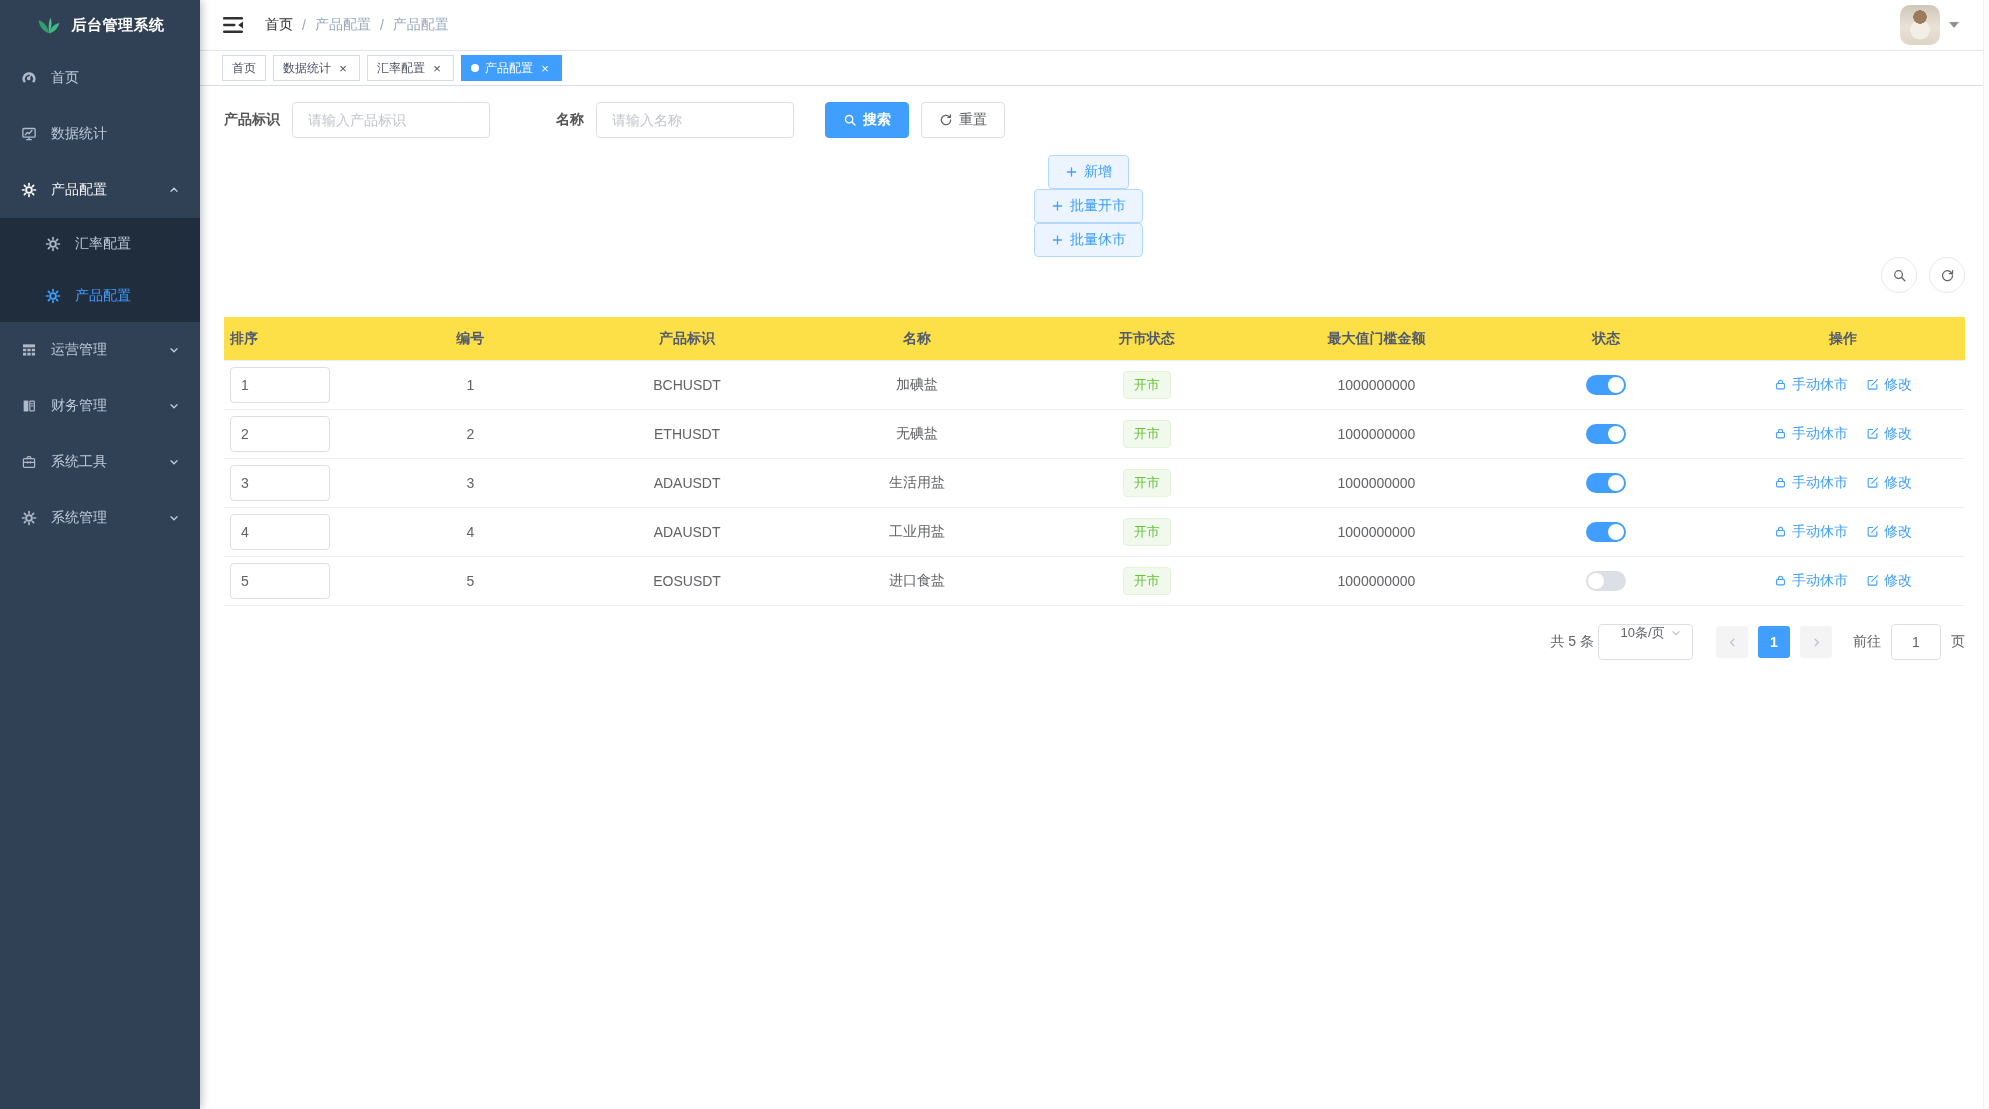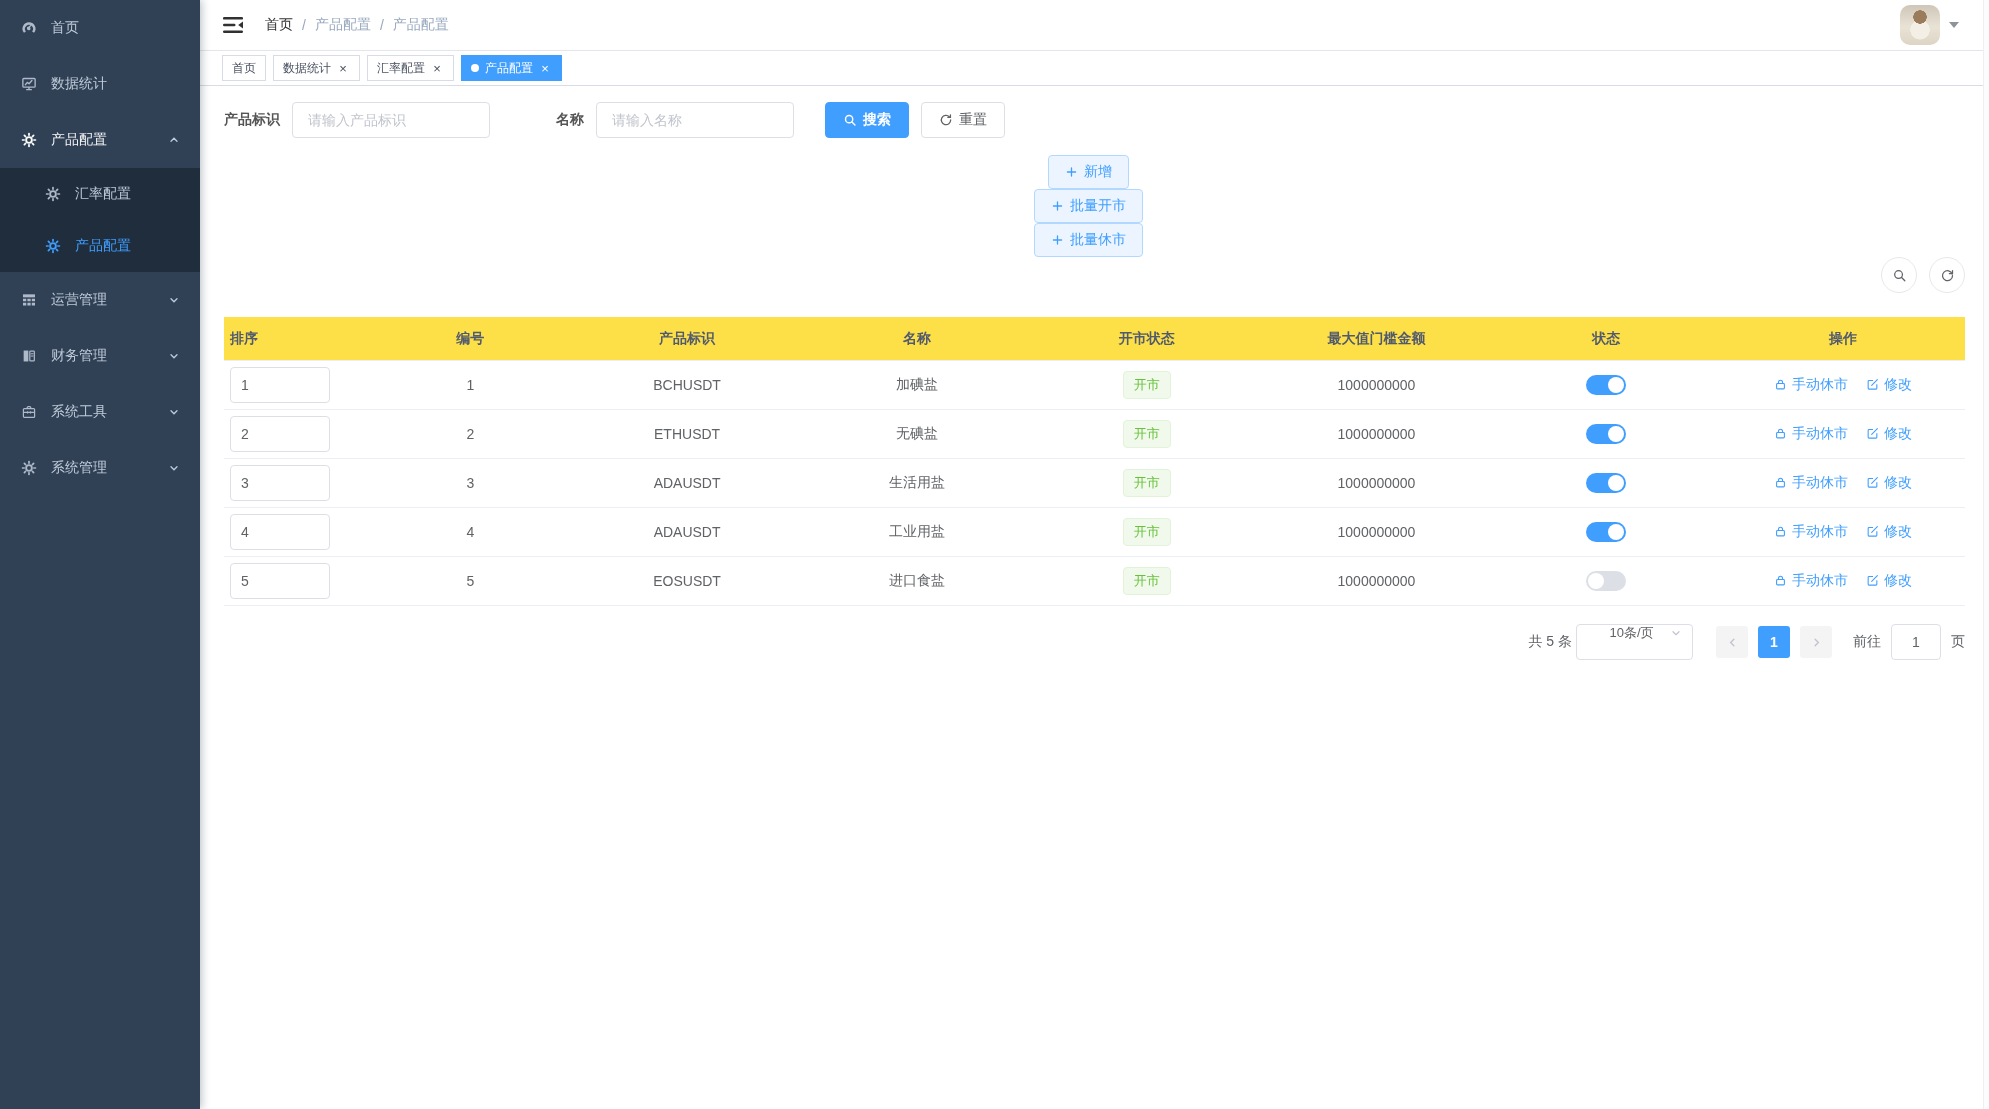--- a/index.html
+++ b/index.html
@@ -78,36 +78,46 @@
   .switch { width:40px; height:20px; border-radius:10px; position:relative; display:inline-block; vertical-align:middle; cursor:pointer; }
   .switch.on { background:#409eff; } .switch.off { background:#dcdfe6; }
   .switch .knob { position:absolute; top:2px; width:16px; height:16px; border-radius:50%; background:#fff; }
   .switch.on .knob { right:2px; } .switch.off .knob { left:2px; }
   .link { color:#409eff; cursor:pointer; display:inline-flex; align-items:center; gap:5px; margin:0 9px; }
   .link svg { width:13px; height:13px; }
 
   
   .pager { margin-top:18px; display:flex; align-items:center; justify-content:flex-end; color:#606266; font-size:14px; }
   .pg-total { margin-right:4px; }
-  .pg-select { width:117px; height:36px; border:1px solid #dcdfe6; border-radius:4px; display:flex; align-items:center; padding:0 10px 18px 16px; color:#606266; font-size:13px; cursor:pointer; margin-right:18px; }
+  .pg-select { width:95px; height:36px; border:1px solid #dcdfe6; border-radius:4px; display:flex; align-items:center; padding:0 10px 18px 16px; color:#606266; font-size:13px; cursor:pointer; margin-right:18px; }
   .pg-select .sel-chev { margin-left:auto; color:#c0c4cc; display:flex; }
   .pg-btn { width:32px; height:32px; border-radius:3px; background:#f4f4f5; color:#c0c4cc; display:inline-flex; align-items:center; justify-content:center; font-size:14px; cursor:pointer; margin:0 5px; }
   .pg-page { width:32px; height:32px; border-radius:3px; background:#409eff; color:#fff; display:inline-flex; align-items:center; justify-content:center; font-weight:bold; margin:0 5px; cursor:pointer; }
   .pg-goto { margin-left:16px; margin-right:10px; }
   .pg-input { width:50px; height:36px; border:1px solid #dcdfe6; border-radius:4px; text-align:center; font-size:14px; color:#606266; outline:none; font-family:inherit; }
   .pg-unit { margin-left:10px; }
 
   .v-scroll-gutter { position:absolute; right:0; top:0; width:6px; height:100%; border-left:1px solid #efefef; background:#fcfcfc; }
 </style>
 </head>
 <body>
 
 <div class="app">
 
   <aside class="sidebar">
+    <div class="logo-row">
+      <span class="icon" style="width:26px;margin-right:0;">
+        <svg viewBox="0 0 30 20" style="width:26px;height:19px;">
+          <path d="M15 19C14 12 10 6 3 4c1 8 6 13 12 15z" fill="#2f9e6e"></path>
+          <path d="M15 19c-1-8 0-14 1.5-18C19 5 18 13 15 19z" fill="#4fc08d"></path>
+          <path d="M15 19c1.5-6 6-11 12-12-2 7-7 11-12 12z" fill="#42b983"></path>
+        </svg>
+      </span>
+      <span class="logo-title">后台管理系统</span>
+    </div>
     <nav>
         <div class="menu-item">
           <span class="icon">
             <svg viewBox="0 0 24 24" fill="currentColor">
               <path d="M12 3.2A9.8 9.8 0 0 0 4.5 19.3l2.8-2.2a6 6 0 1 1 9.4 0l2.8 2.2A9.8 9.8 0 0 0 12 3.2z"></path>
               <path d="M12 15.4a2.3 2.3 0 0 0 1.5-4L18 4.6l-6.5 5a2.3 2.3 0 0 0 .5 5.8z"></path>
             </svg>
           </span>
           <span>首页</span>
         </div>

